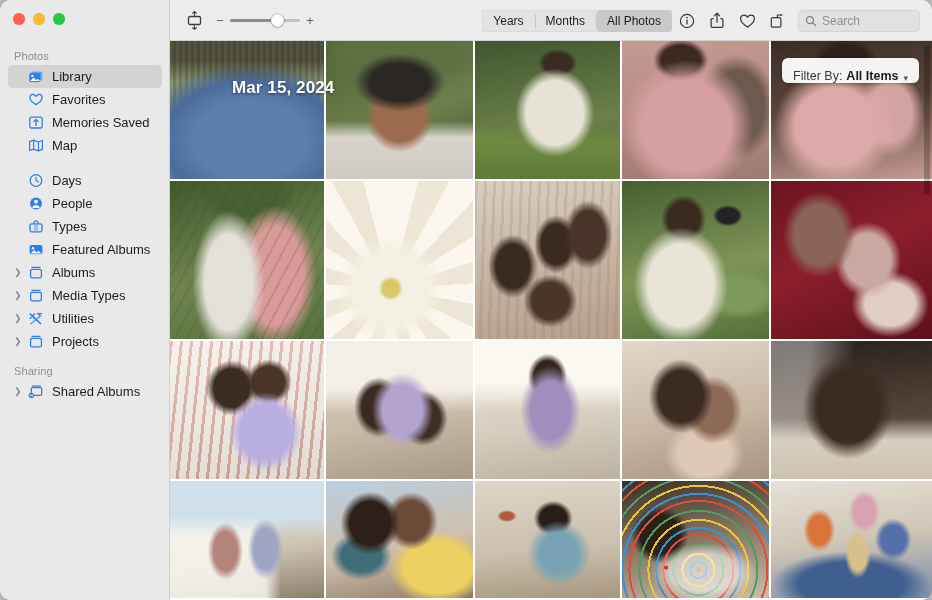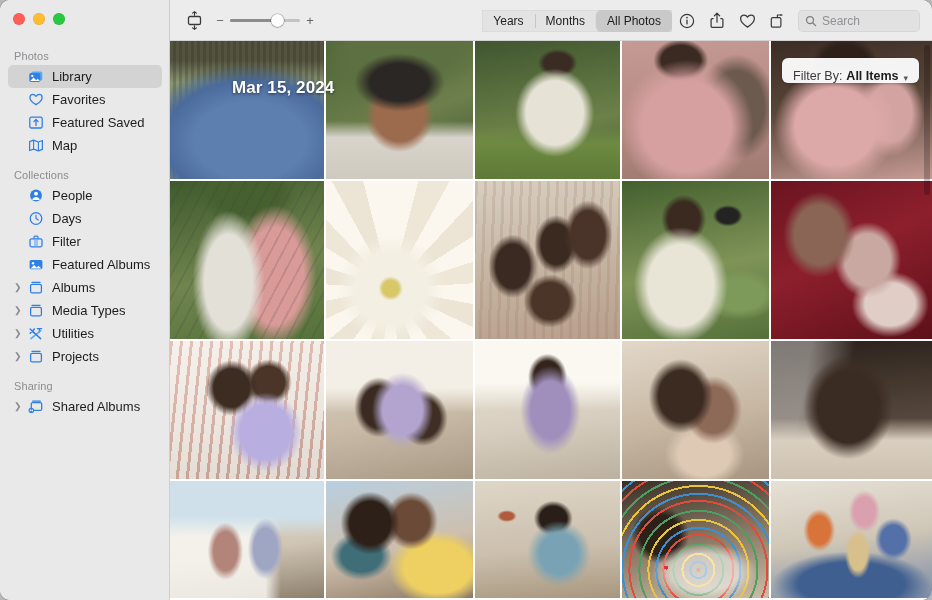--- a/index.html
+++ b/index.html
@@ -179,66 +179,65 @@
             <span class="sb-label">Favorites</span>
           </div>
           <div class="sb-row">
             <span class="disc empty">❯</span>
             <span class="sb-ico">
               <svg width="16" height="15" viewBox="0 0 16 15">
                 <path d="M3.2 2.2 L12.8 2.2 A1.4 1.4 0 0 1 14.2 3.6 L14.2 11.6 A1.4 1.4 0 0 1 12.8 13.0 L3.2 13.0 A1.4 1.4 0 0 1 1.8 11.6 L1.8 3.6 A1.4 1.4 0 0 1 3.2 2.2 Z" fill="none" stroke="#2f7fe8" stroke-width="1.3"></path>
                 <path d="M8 10.4 L8 4.6 M5.9 6.6 L8 4.4 L10.1 6.6" fill="none" stroke="#2f7fe8" stroke-width="1.3" stroke-linecap="round" stroke-linejoin="round"></path>
               </svg>
             </span>
-            <span class="sb-label">Featured Saved</span>
+            <span class="sb-label">Memories Saved</span>
           </div>
           <div class="sb-row">
             <span class="disc empty">❯</span>
             <span class="sb-ico">
               <svg width="16" height="15" viewBox="0 0 16 15">
                 <path d="M1.6 3.6 L5.6 2.2 L10.4 4.0 L14.4 2.5 L14.4 11.4 L10.4 12.9 L5.6 11.1 L1.6 12.5 Z" fill="none" stroke="#2f7fe8" stroke-width="1.25" stroke-linejoin="round"></path>
                 <path d="M5.6 2.2 L5.6 11.1 M10.4 4.0 L10.4 12.9" stroke="#2f7fe8" stroke-width="1.1"></path>
               </svg>
             </span>
             <span class="sb-label">Map</span>
           </div>
         </div>
         <div class="sb-group">
-          <div class="sb-section-head">Collections</div>
+          <div class="sb-row">
+            <span class="disc empty">❯</span>
+            <span class="sb-ico">
+              <svg width="16" height="15" viewBox="0 0 16 15">
+                <circle cx="8" cy="7.5" r="5.8" fill="none" stroke="#2f7fe8" stroke-width="1.3"></circle>
+                <path d="M8 4.3 L8 7.6 L10.3 9.0" fill="none" stroke="#2f7fe8" stroke-width="1.2" stroke-linecap="round" stroke-linejoin="round"></path>
+              </svg>
+            </span>
+            <span class="sb-label">Days</span>
+          </div>
           <div class="sb-row">
             <span class="disc empty">❯</span>
             <span class="sb-ico">
               <svg width="16" height="15" viewBox="0 0 16 15">
                 <circle cx="8" cy="7.5" r="5.9" fill="#2f7fe8"></circle>
                 <circle cx="8" cy="5.7" r="1.9" fill="#fff"></circle>
                 <path d="M4.2 11.9 C4.8 9.9 6.3 9.0 8 9.0 C9.7 9.0 11.2 9.9 11.8 11.9 Z" fill="#fff"></path>
               </svg>
             </span>
             <span class="sb-label">People</span>
           </div>
           <div class="sb-row">
             <span class="disc empty">❯</span>
             <span class="sb-ico">
               <svg width="16" height="15" viewBox="0 0 16 15">
-                <circle cx="8" cy="7.5" r="5.8" fill="none" stroke="#2f7fe8" stroke-width="1.3"></circle>
-                <path d="M8 4.3 L8 7.6 L10.3 9.0" fill="none" stroke="#2f7fe8" stroke-width="1.2" stroke-linecap="round" stroke-linejoin="round"></path>
-              </svg>
-            </span>
-            <span class="sb-label">Days</span>
-          </div>
-          <div class="sb-row">
-            <span class="disc empty">❯</span>
-            <span class="sb-ico">
-              <svg width="16" height="15" viewBox="0 0 16 15">
                 <rect x="2.0" y="4.8" width="12" height="8.0" rx="1.5" fill="none" stroke="#2f7fe8" stroke-width="1.3"></rect>
                 <path d="M6.0 4.7 L6.0 3.1 A1.0 1.0 0 0 1 7.0 2.1 L9.0 2.1 A1.0 1.0 0 0 1 10.0 3.1 L10.0 4.7" fill="none" stroke="#2f7fe8" stroke-width="1.25"></path>
                 <rect x="6.0" y="4.8" width="4.0" height="8.0" fill="#5aa7f5" opacity=".55"></rect>
               </svg>
             </span>
-            <span class="sb-label">Filter</span>
+            <span class="sb-label">Types</span>
           </div>
           <div class="sb-row">
             <span class="disc empty">❯</span>
             <span class="sb-ico">
               <svg width="16" height="15" viewBox="0 0 16 15">
                 <rect x="1.6" y="3.0" width="12.8" height="9.2" rx="1.6" fill="#2f7fe8"></rect>
                 <circle cx="5.0" cy="6.2" r="1.2" fill="#fff"></circle>
                 <path d="M2.6 11.4 L6.1 7.9 L8.6 10.4 L10.4 8.7 L13.4 11.4 Z" fill="#fff"></path>
               </svg>
             </span>

